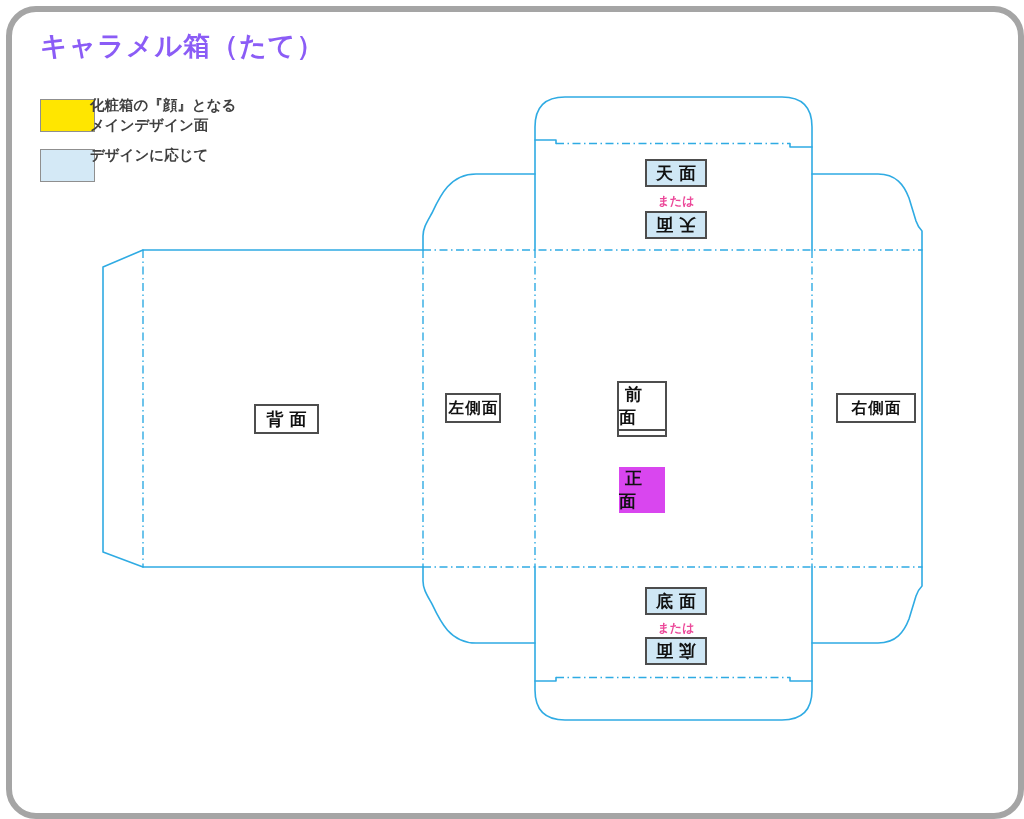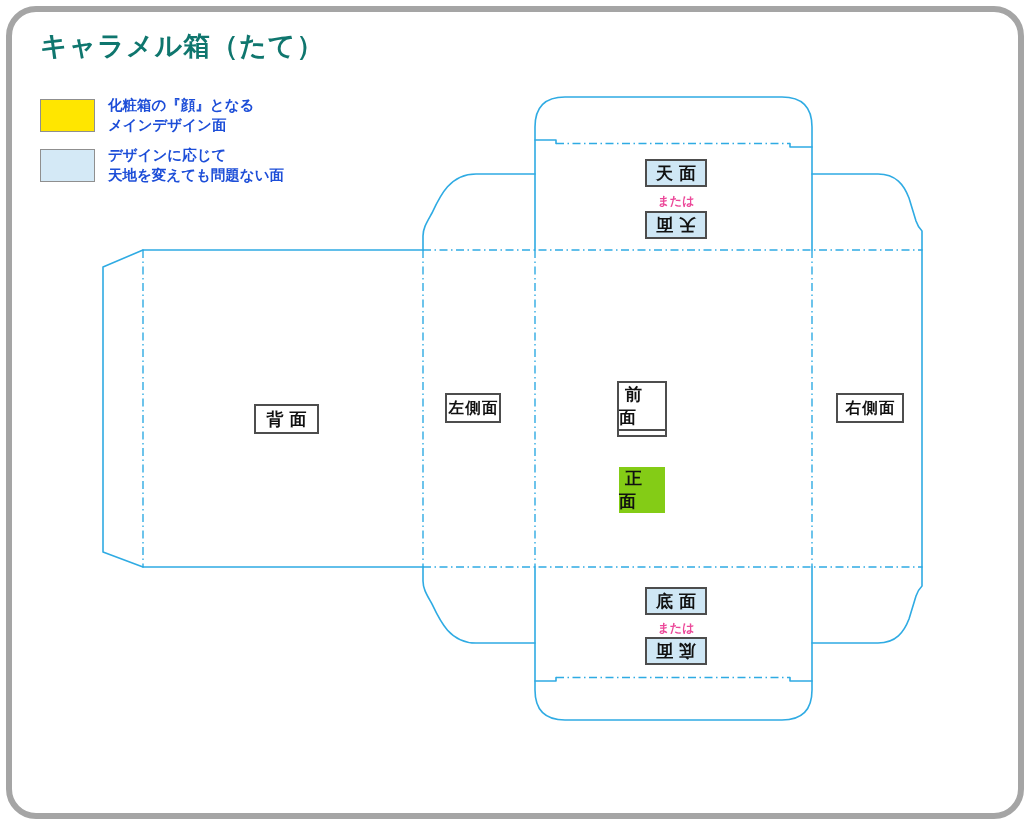--- a/index.html
+++ b/index.html
@@ -1,39 +1,39 @@
 <!DOCTYPE html>
 <html><head>
 <meta charset="utf-8">
 <style>
   html,body{margin:0;padding:0;background:#ffffff;}
   body{width:1024px;height:819px;position:relative;overflow:hidden;
        font-family:"DejaVu Sans","Liberation Sans",sans-serif;color:#1c1c1c;}
   .card{position:absolute;left:6px;top:6px;width:1006px;height:801px;
         background:#ffffff;border:6px solid #a5a5a5;border-radius:30px;}
   .page-title{position:absolute;left:40px;top:28px;font-size:27px;font-weight:bold;
-              letter-spacing:1px;color:#0f766e;}
+              letter-spacing:1px;color:#8b5cf6;}
   
   .legend-swatch{position:absolute;width:55px;height:33px;border:1px solid #8f8f8f;box-sizing:border-box;}
   .swatch-yellow{left:40px;top:99px;background:#ffe600;}
   .swatch-blue{left:40px;top:149px;background:#d4e9f6;}
-  .legend-text{position:absolute;left:108px;font-size:14.5px;font-weight:bold;line-height:20px;color:#1d4ed8;}
+  .legend-text{position:absolute;left:90px;font-size:14.5px;font-weight:bold;line-height:20px;color:#404040;}
   .legend-text-1{top:95px;}
   .legend-text-2{top:145px;}
   
   svg.dieline{position:absolute;left:0;top:0;}
   .cut{fill:none;stroke:#2fabe3;stroke-width:1.6;stroke-linejoin:round;stroke-linecap:round;}
   .fold{fill:none;stroke:#2fabe3;stroke-width:1.4;stroke-dasharray:8 3.5 1.5 3.5;}
   
   .plabel{position:absolute;display:flex;align-items:center;justify-content:center;
           background:#ffffff;border:2px solid #4d4d4d;box-sizing:border-box;
           font-weight:bold;font-size:17px;color:#111;
           letter-spacing:.35em;text-indent:.35em;}
   .fill-blue{background:#cfe7f5;}
-  .fill-yellow{background:#84cc16;}
+  .fill-yellow{background:#d946ef;}
   .rot180{transform:rotate(180deg);}
   .plabel.small{font-size:15.5px;letter-spacing:.08em;text-indent:.08em;}
   .or-text{position:absolute;width:62px;text-align:center;font-size:12px;font-weight:bold;color:#ec4899;}
   .front-stack{position:absolute;left:617px;top:381px;width:50px;height:56px;
                border:2px solid #4d4d4d;box-sizing:border-box;display:flex;flex-direction:column;gap:36px;}
   .front-cell{flex:1;display:flex;align-items:center;justify-content:center;
               font-weight:bold;font-size:17px;letter-spacing:.35em;text-indent:.35em;color:#111;}
   .front-cell.top{border-bottom:2px solid #4d4d4d;background:#ffffff;}
 </style>
 </head>
@@ -44,21 +44,20 @@
 <div class="page-title">キャラメル箱（たて）</div>
 
 <div class="legend-swatch swatch-yellow"></div>
 <div class="legend-text legend-text-1">
   <div>化粧箱の『顔』となる</div>
   <div>メインデザイン面</div>
 </div>
 <div class="legend-swatch swatch-blue"></div>
 <div class="legend-text legend-text-2">
   <div>デザインに応じて</div>
-  <div>天地を変えても問題ない面</div>
 </div>
 
 <svg class="dieline" width="1024" height="819" viewBox="0 0 1024 819">
 
   <path class="cut" d="M143,250 L103,267 L103,552 L143,567"></path>
   <path class="cut" d="M143,250 H423"></path>
   <path class="cut" d="M143,567 H423"></path>
   <path class="cut" d="M423,250 V236 C423,228 427,222 432,213 C440,196 450,174 476,174 L535,174"></path>
   <path class="cut" d="M535,250 V127 Q535,97 565,97 H782 Q812,97 812,127 V250"></path>
   <path class="cut" d="M535,140 H556 V143.5"></path>
@@ -86,17 +85,17 @@
 <div class="plabel fill-blue rot180" style="left:645px;top:211px;width:62px;height:28px;">天面</div>
 
 <div class="plabel" style="left:254px;top:404px;width:65px;height:30px;">背面</div>
 <div class="plabel small" style="left:445px;top:393px;width:56px;height:30px;">左側面</div>
 
 <div class="front-stack">
   <div class="front-cell top">前面</div>
   <div class="front-cell fill-yellow">正面</div>
 </div>
 
-<div class="plabel small" style="left:836px;top:393px;width:68px;height:30px;">右側面</div>
+<div class="plabel small" style="left:836px;top:393px;width:80px;height:30px;">右側面</div>
 
 <div class="plabel fill-blue" style="left:645px;top:587px;width:62px;height:28px;">底面</div>
 <div class="or-text" style="left:645px;top:620px;">または</div>
 <div class="plabel fill-blue rot180" style="left:645px;top:637px;width:62px;height:28px;">底面</div>
 
 </body></html>

